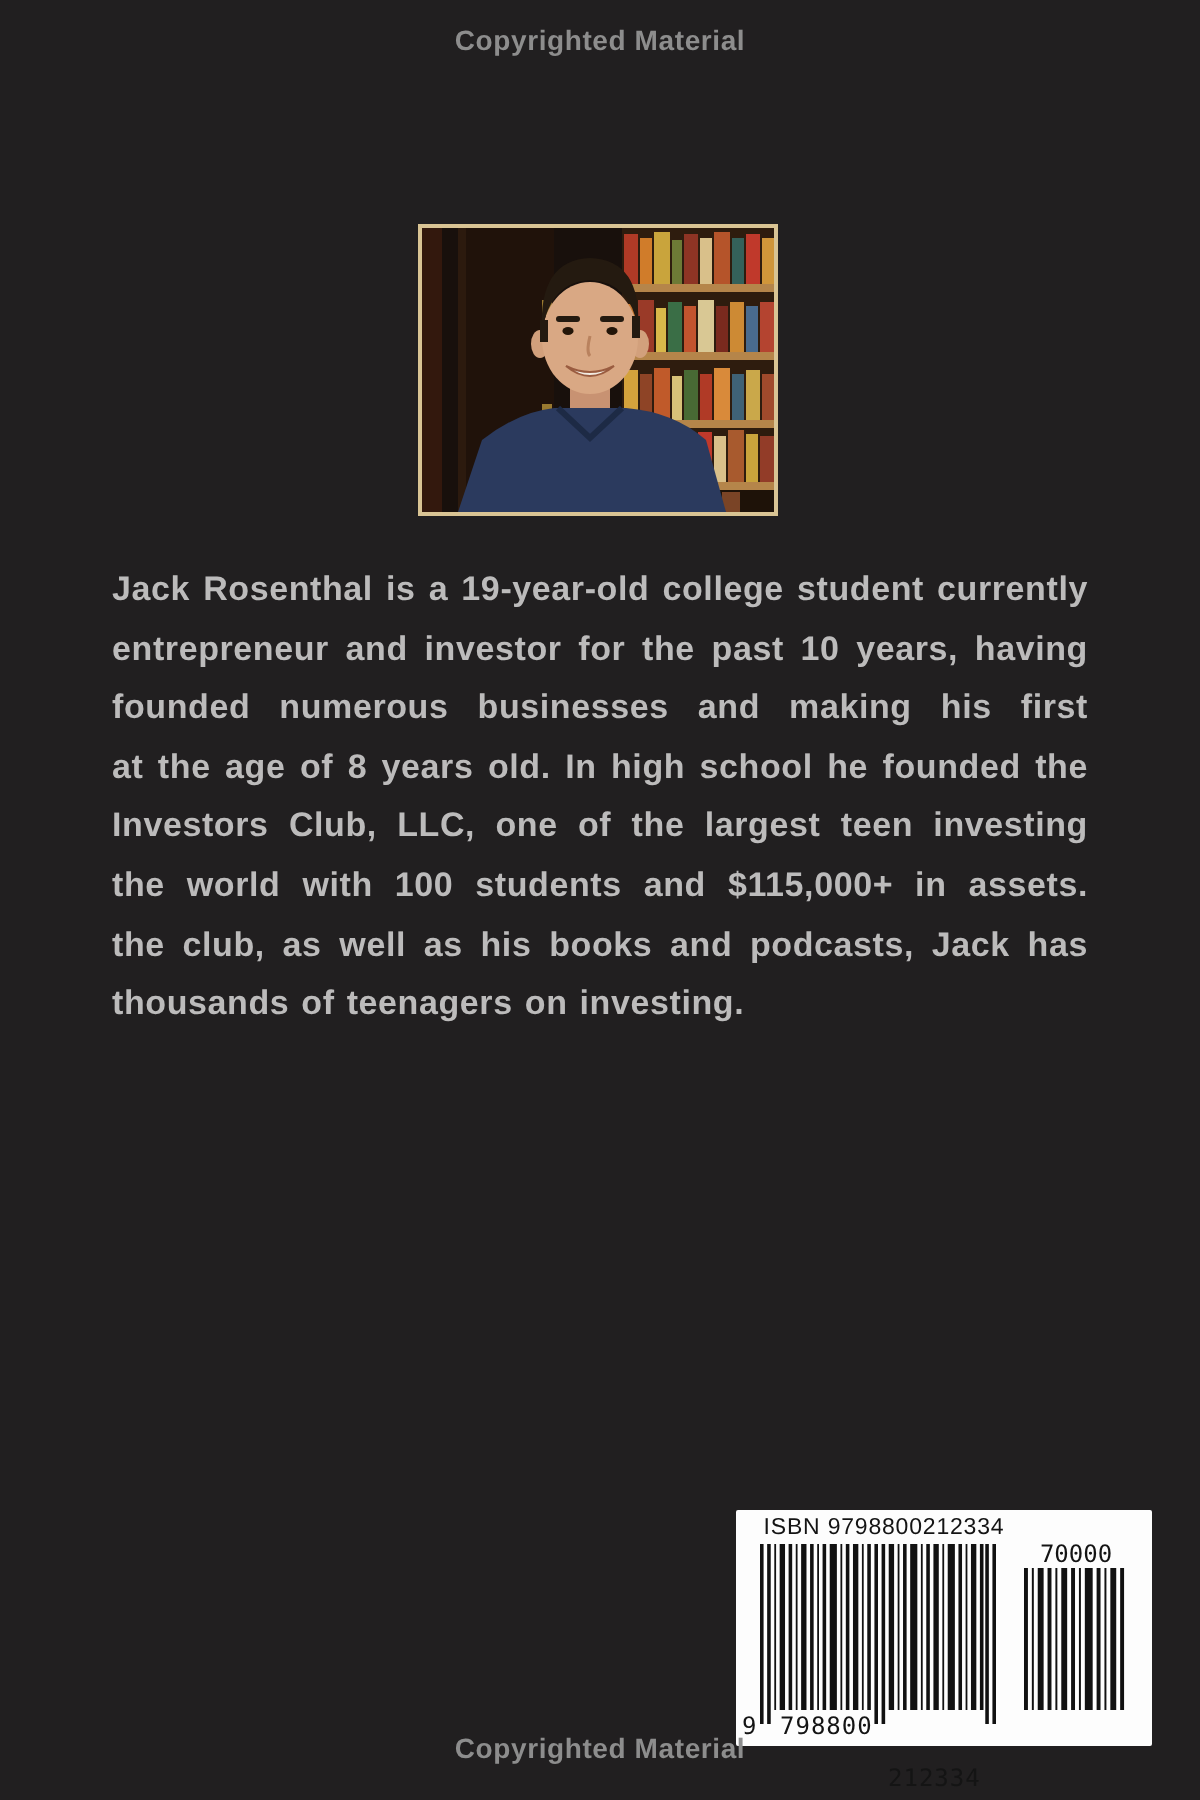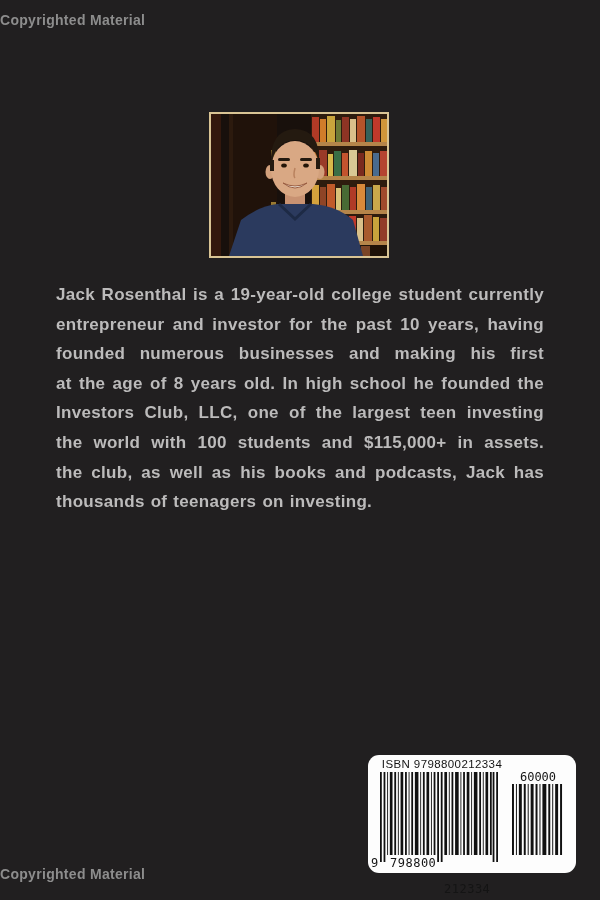--- a/index.html
+++ b/index.html
@@ -1,21 +1,21 @@
 <!DOCTYPE html>
 <html><head>
 <meta charset="utf-8">
 <style>
   html,body{margin:0;padding:0;background:#211f20;}
   .cover{
     position:relative;width:600px;height:900px;background:#211f20;
     overflow:hidden;font-family:"Liberation Sans",sans-serif;
   }
   .copyright{
-    position:absolute;left:0;width:600px;
+    position:absolute;left:0;width:600px;text-align:center;
     color:#8d8d8d;font-size:14px;font-weight:700;letter-spacing:0.3px;
   }
   .copyright.top{top:12px;}
   .copyright.bottom{top:866px;}
   .photo{
     position:absolute;left:209px;top:112px;width:180px;height:146px;
     border:2px solid #d9c494;box-sizing:border-box;background:#18100c;
   }
   .photo svg{display:block;}
   .bio{
@@ -23,21 +23,21 @@
     color:#bcbbbb;font-size:17px;line-height:29.6px;
     letter-spacing:0.3px;word-spacing:1px;
   }
   .bio .line{
     height:29.6px;text-align:justify;text-align-last:justify;
     text-justify:inter-word;overflow:hidden;font-weight:bold;
   }
   .bio .line.last{text-align:right;text-align-last:left;}
   .barcode-box{
     position:absolute;left:368px;top:755px;width:208px;height:118px;
-    background:#fdfdfd;border-radius:11px;color:#141414;
+    background:#fdfdfd;border-radius:1px;color:#141414;
   }
   .isbn{
     position:absolute;left:6px;top:3px;width:136px;text-align:center;
     font-size:11.5px;letter-spacing:0.4px;font-weight:400;
   }
   .main-bars{position:absolute;left:12px;top:17px;}
   .digit{
     position:absolute;top:101px;font-family:"DejaVu Sans Mono",monospace;
     font-size:12px;letter-spacing:0.5px;
   }
@@ -184,21 +184,21 @@
         <rect x="115" y="0" width="1" height="83"></rect>
         <rect x="118" y="0" width="3" height="83"></rect>
         <rect x="123" y="0" width="2" height="83"></rect>
         <rect x="126" y="0" width="2" height="90"></rect>
         <rect x="130" y="0" width="2" height="90"></rect>
       </g>
     </svg>
     <div class="digit d9">9</div>
     <div class="digit g1">798800</div>
     <div class="digit g2">212334</div>
-    <div class="price">60000</div>
+    <div class="price">70000</div>
     <svg class="addon-bars" width="52" height="71" viewBox="0 0 53 71" preserveAspectRatio="none">
       <g fill="#111">
         <rect x="0" y="0" width="2" height="71"></rect>
         <rect x="4" y="0" width="1" height="71"></rect>
         <rect x="7" y="0" width="3" height="71"></rect>
         <rect x="12" y="0" width="2" height="71"></rect>
         <rect x="16" y="0" width="1" height="71"></rect>
         <rect x="19" y="0" width="3" height="71"></rect>
         <rect x="24" y="0" width="2" height="71"></rect>
         <rect x="28" y="0" width="1" height="71"></rect>

